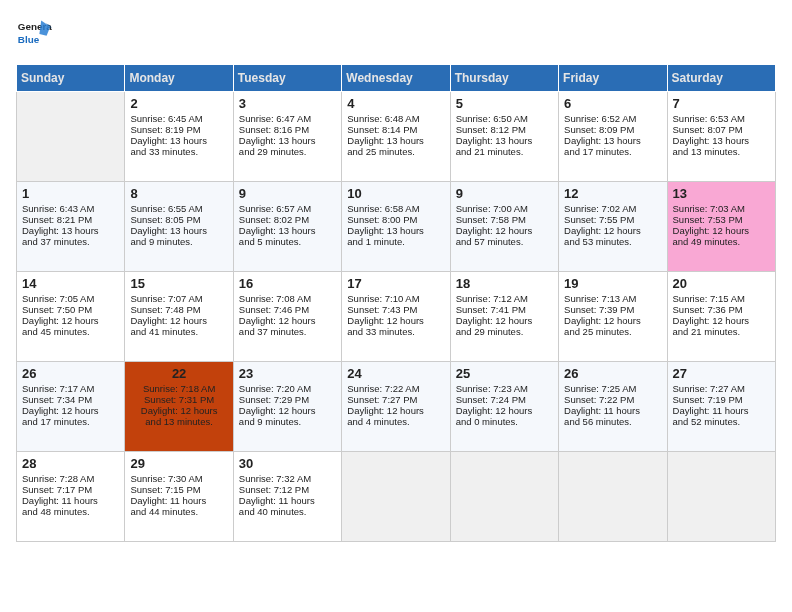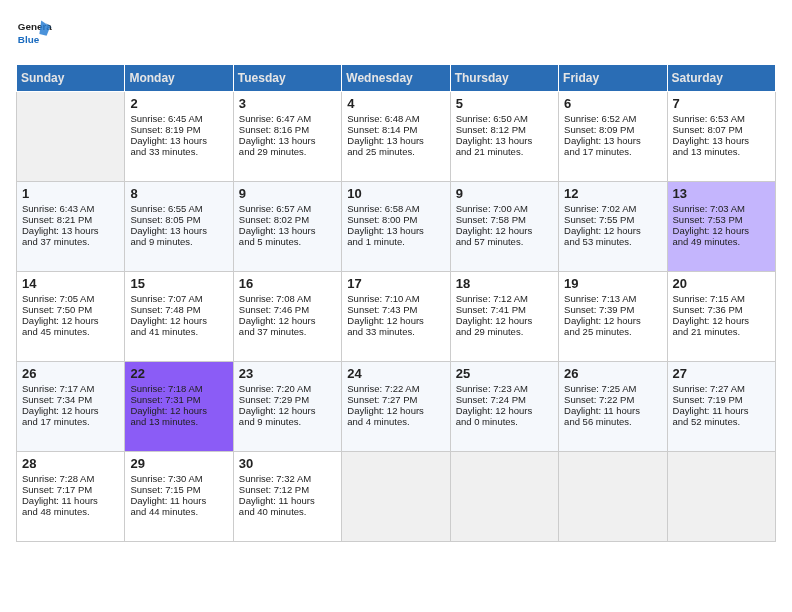--- a/index.html
+++ b/index.html
@@ -202,21 +202,21 @@
           <div>Daylight: 12 hours</div>
           <div>and 57 minutes.</div>
         </td>
         <td style="background: rgb(245, 248, 252);">
           <span class="day-num">12</span>
           <div>Sunrise: 7:02 AM</div>
           <div>Sunset: 7:55 PM</div>
           <div>Daylight: 12 hours</div>
           <div>and 53 minutes.</div>
         </td>
-        <td style="background: #c4b5fd;">
+        <td style="background: #f9a8d4;">
           <span class="day-num">13</span>
           <div>Sunrise: 7:03 AM</div>
           <div>Sunset: 7:53 PM</div>
           <div>Daylight: 12 hours</div>
           <div>and 49 minutes.</div>
         </td>
       </tr>
       <tr>
         <td style="background: rgb(255, 255, 255);">
           <span class="day-num">14</span>
@@ -269,21 +269,21 @@
         </td>
       </tr>
       <tr>
         <td style="background: rgb(245, 248, 252);">
           <span class="day-num">26</span>
           <div>Sunrise: 7:17 AM</div>
           <div>Sunset: 7:34 PM</div>
           <div>Daylight: 12 hours</div>
           <div>and 17 minutes.</div>
         </td>
-        <td style="background: #8b5cf6;">
+        <td style="background: #c2410c; text-align: center;">
           <span class="day-num">22</span>
           <div>Sunrise: 7:18 AM</div>
           <div>Sunset: 7:31 PM</div>
           <div>Daylight: 12 hours</div>
           <div>and 13 minutes.</div>
         </td>
         <td style="background: rgb(245, 248, 252); margin-left: 44px;">
           <span class="day-num">23</span>
           <div>Sunrise: 7:20 AM</div>
           <div>Sunset: 7:29 PM</div>

